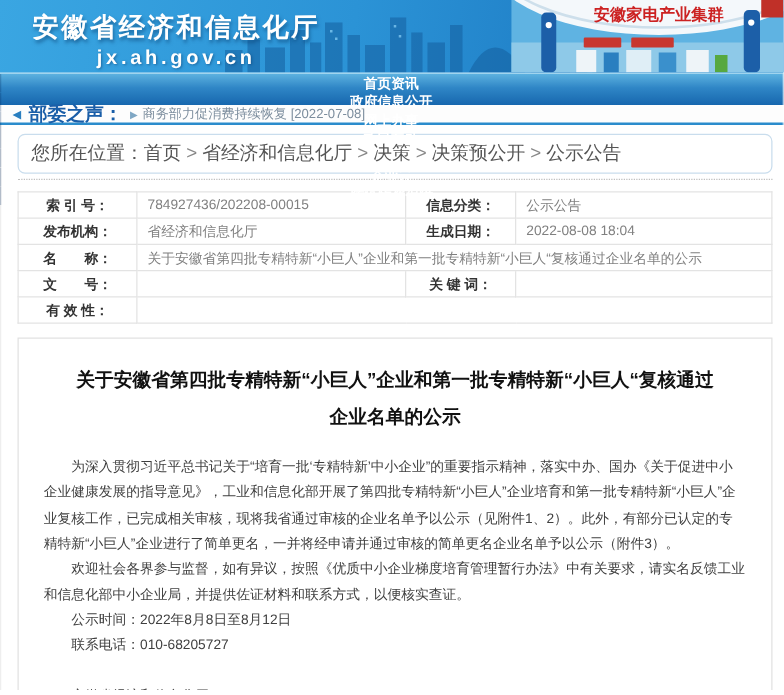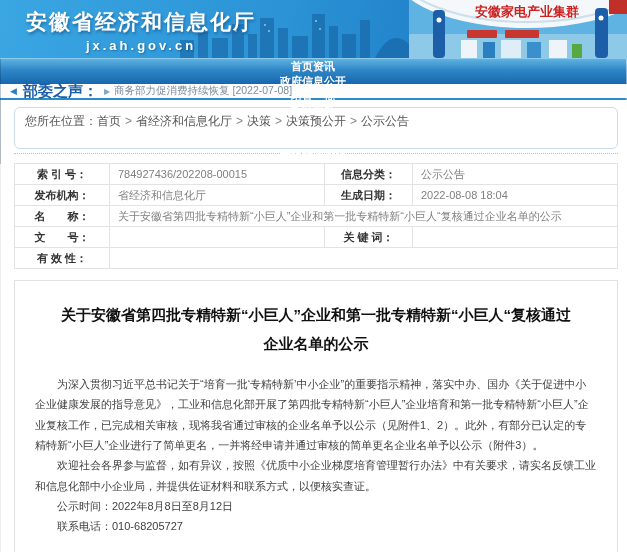--- a/index.html
+++ b/index.html
@@ -6,21 +6,21 @@
   body { font-family:"Liberation Sans","DejaVu Sans",sans-serif; background:#fff; }
   .page { width:627px; height:552px; overflow:hidden; background:#fff; position:relative; }
 
   
   .banner { height:58px; position:relative; overflow:hidden;
     background:linear-gradient(100deg,#3aa6e2 0%,#2b93d6 45%,#1f7ec6 75%,#2388cd 100%); }
   .banner-skyline { position:absolute; left:180px; top:10px; width:320px; height:48px; opacity:.55; }
   .banner-titlebox { position:absolute; left:26px; top:8px; z-index:3; text-align:center; }
   .banner-title { color:#fff; font-size:21px; font-weight:bold; letter-spacing:2px;
     text-shadow:1px 2px 3px rgba(10,60,110,.55); }
-  .banner-url { color:#fff; font-size:13px; font-weight:bold; letter-spacing:3px; margin-top:2px;
+  .banner-url { color:#fff; font-size:16px; font-weight:bold; letter-spacing:3px; margin-top:2px;
     text-shadow:1px 1px 2px rgba(10,60,110,.5); }
   .banner-photo { position:absolute; right:0; top:0; width:218px; height:58px; }
 
   
   .nav { height:26px; display:flex; background:linear-gradient(180deg,#5db2e0 0%,#2f86c6 45%,#1767ae 100%);
     border-top:1px solid #8fcbec;flex-direction:column; }
   .nav-item { flex:1; display:flex; align-items:center; justify-content:center;
     color:#fff; font-size:11px; font-weight:bold; cursor:pointer;
     border-right:1px solid rgba(255,255,255,.45); box-shadow:inset 1px 0 0 rgba(0,40,90,.25);
     white-space:nowrap; }
@@ -31,21 +31,21 @@
     display:flex; align-items:center; padding-left:10px; font-size:10.5px; }
   .ticker-arrow-left { color:#2a7fc0; font-size:9px; margin-right:6px; cursor:pointer; }
   .ticker-label { color:#1a5ea8; font-weight:bold; font-size:15px; margin-right:6px; }
   .ticker-bullet { color:#7fa7c4; font-size:8px; margin-right:4px; }
   .ticker-news { color:#7d8e9e; cursor:pointer; }
 
   
   .content { padding:7px 9px 0 13px; border-left:1px solid #eee; }
 
   .breadcrumb-box { border:1px solid #c9dded; border-radius:6px; background:#fff;
-    padding:5px 10px 18px; font-size:12px; color:#555; }
+    padding:5px 10px 6px; font-size:15px; color:#555; }
   .crumb-link { color:#555; cursor:pointer; }
   .crumb-sep { color:#888; margin:0 4px; }
   .dotted-line { border-bottom:1px dotted #bfbfbf; margin-top:4px; }
 
   
   table.meta { width:100%; border-collapse:collapse; margin-top:9px; table-layout:fixed; }
   table.meta td { border:1px solid #e3e3e3; height:21px; font-size:11px; padding:2px 8px;
     background:#fff; overflow:hidden; white-space:nowrap; }
   td.m-label { font-weight:bold; color:#333; text-align:center; padding-right:6px; }
   td.m-value { color:#808080; }
@@ -117,21 +117,21 @@
       <rect x="118" y="42" width="14" height="16" fill="#3a90cc"></rect>
       <rect x="140" y="40" width="18" height="18" fill="#eef4f8"></rect>
       <rect x="163" y="44" width="10" height="14" fill="#57a840"></rect>
       <rect x="200" y="0" width="18" height="14" fill="#c03028"></rect>
     </svg>
   </header>
 
   <nav class="nav">
     <div class="nav-item">首页资讯</div>
     <div class="nav-item">政府信息公开</div>
-    <div class="nav-item">培育一批</div>
+    <div class="nav-item">网上办事</div>
     <div class="nav-item">政民互动</div>
     <div class="nav-item">政策引导</div>
     <div class="nav-item">企业云</div>
     <div class="nav-item">防疫物资保障</div>
   </nav>
 
   <div class="ticker">
     <span class="ticker-arrow-left">◀</span>
     <span class="ticker-label">部委之声：</span>
     <span class="ticker-bullet">▶</span>

